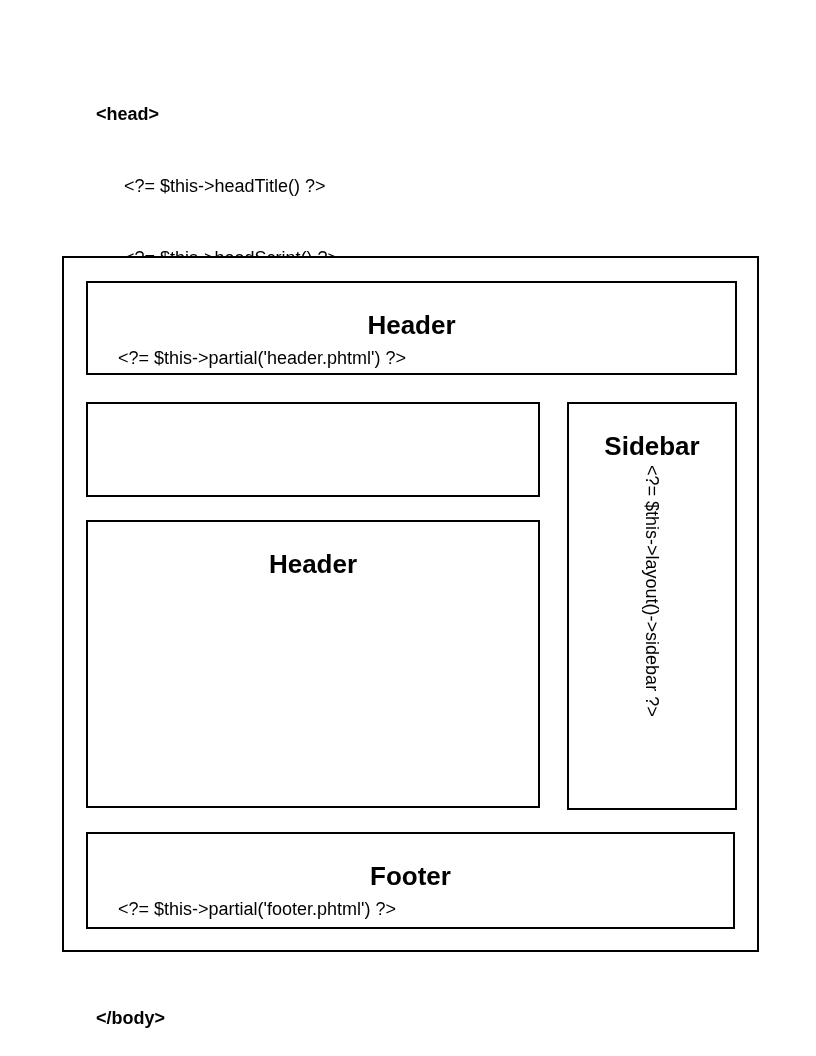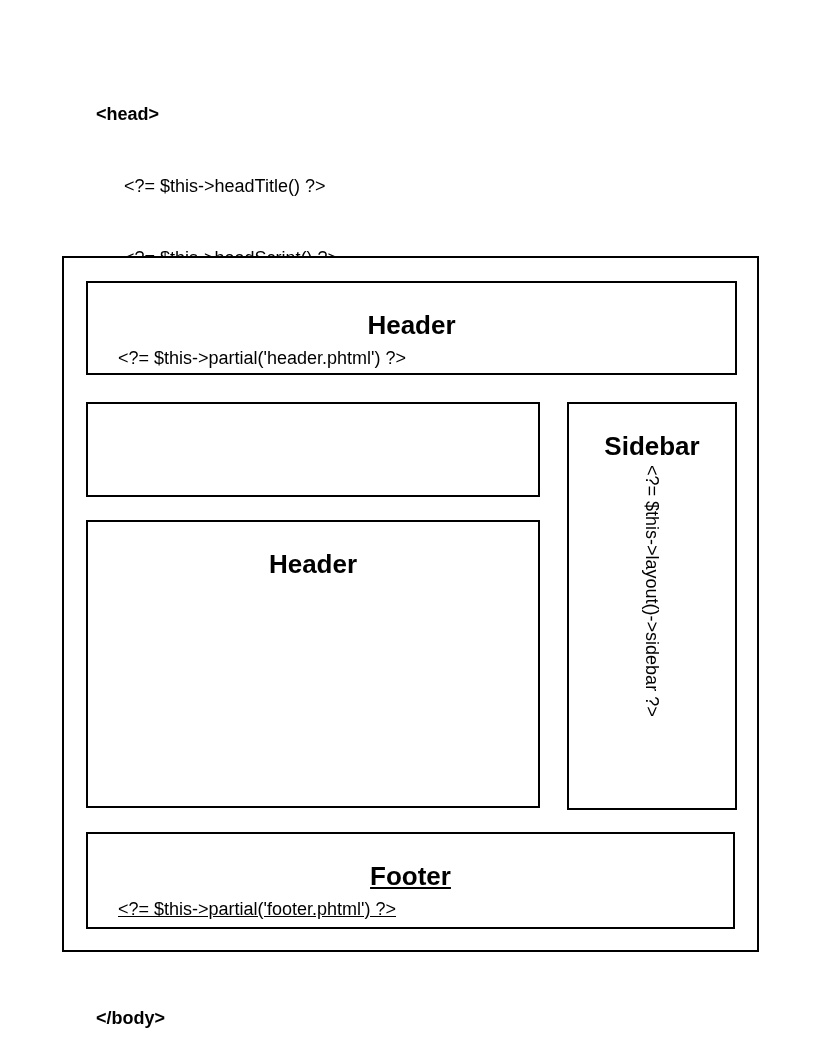--- a/index.html
+++ b/index.html
@@ -44,21 +44,21 @@
   .layout-box {
     position: absolute;
     border: 2px solid #000000;
     background: #ffffff;
     box-sizing: content-box;
   }
   #header-box     { left: 22px;  top: 23px;  width: 647px; height: 90px;  }
   #navigation-box { left: 22px;  top: 144px; width: 450px; height: 91px;  }
   #content-box    { left: 22px;  top: 262px; width: 450px; height: 284px; }
   #sidebar-box    { left: 503px; top: 144px; width: 166px; height: 404px; text-align: center; }
-  #footer-box     { left: 22px;  top: 574px; width: 645px; height: 93px; text-decoration: underline;  }
+  #footer-box     { left: 22px;  top: 574px; width: 645px; height: 93px;  }
 
   .box-title {
     font-weight: bold;
     font-size: 26px;
     line-height: 22px;
     text-align: center;
     margin-top: 31px;
   }
   .box-code {
     font-size: 18px;

